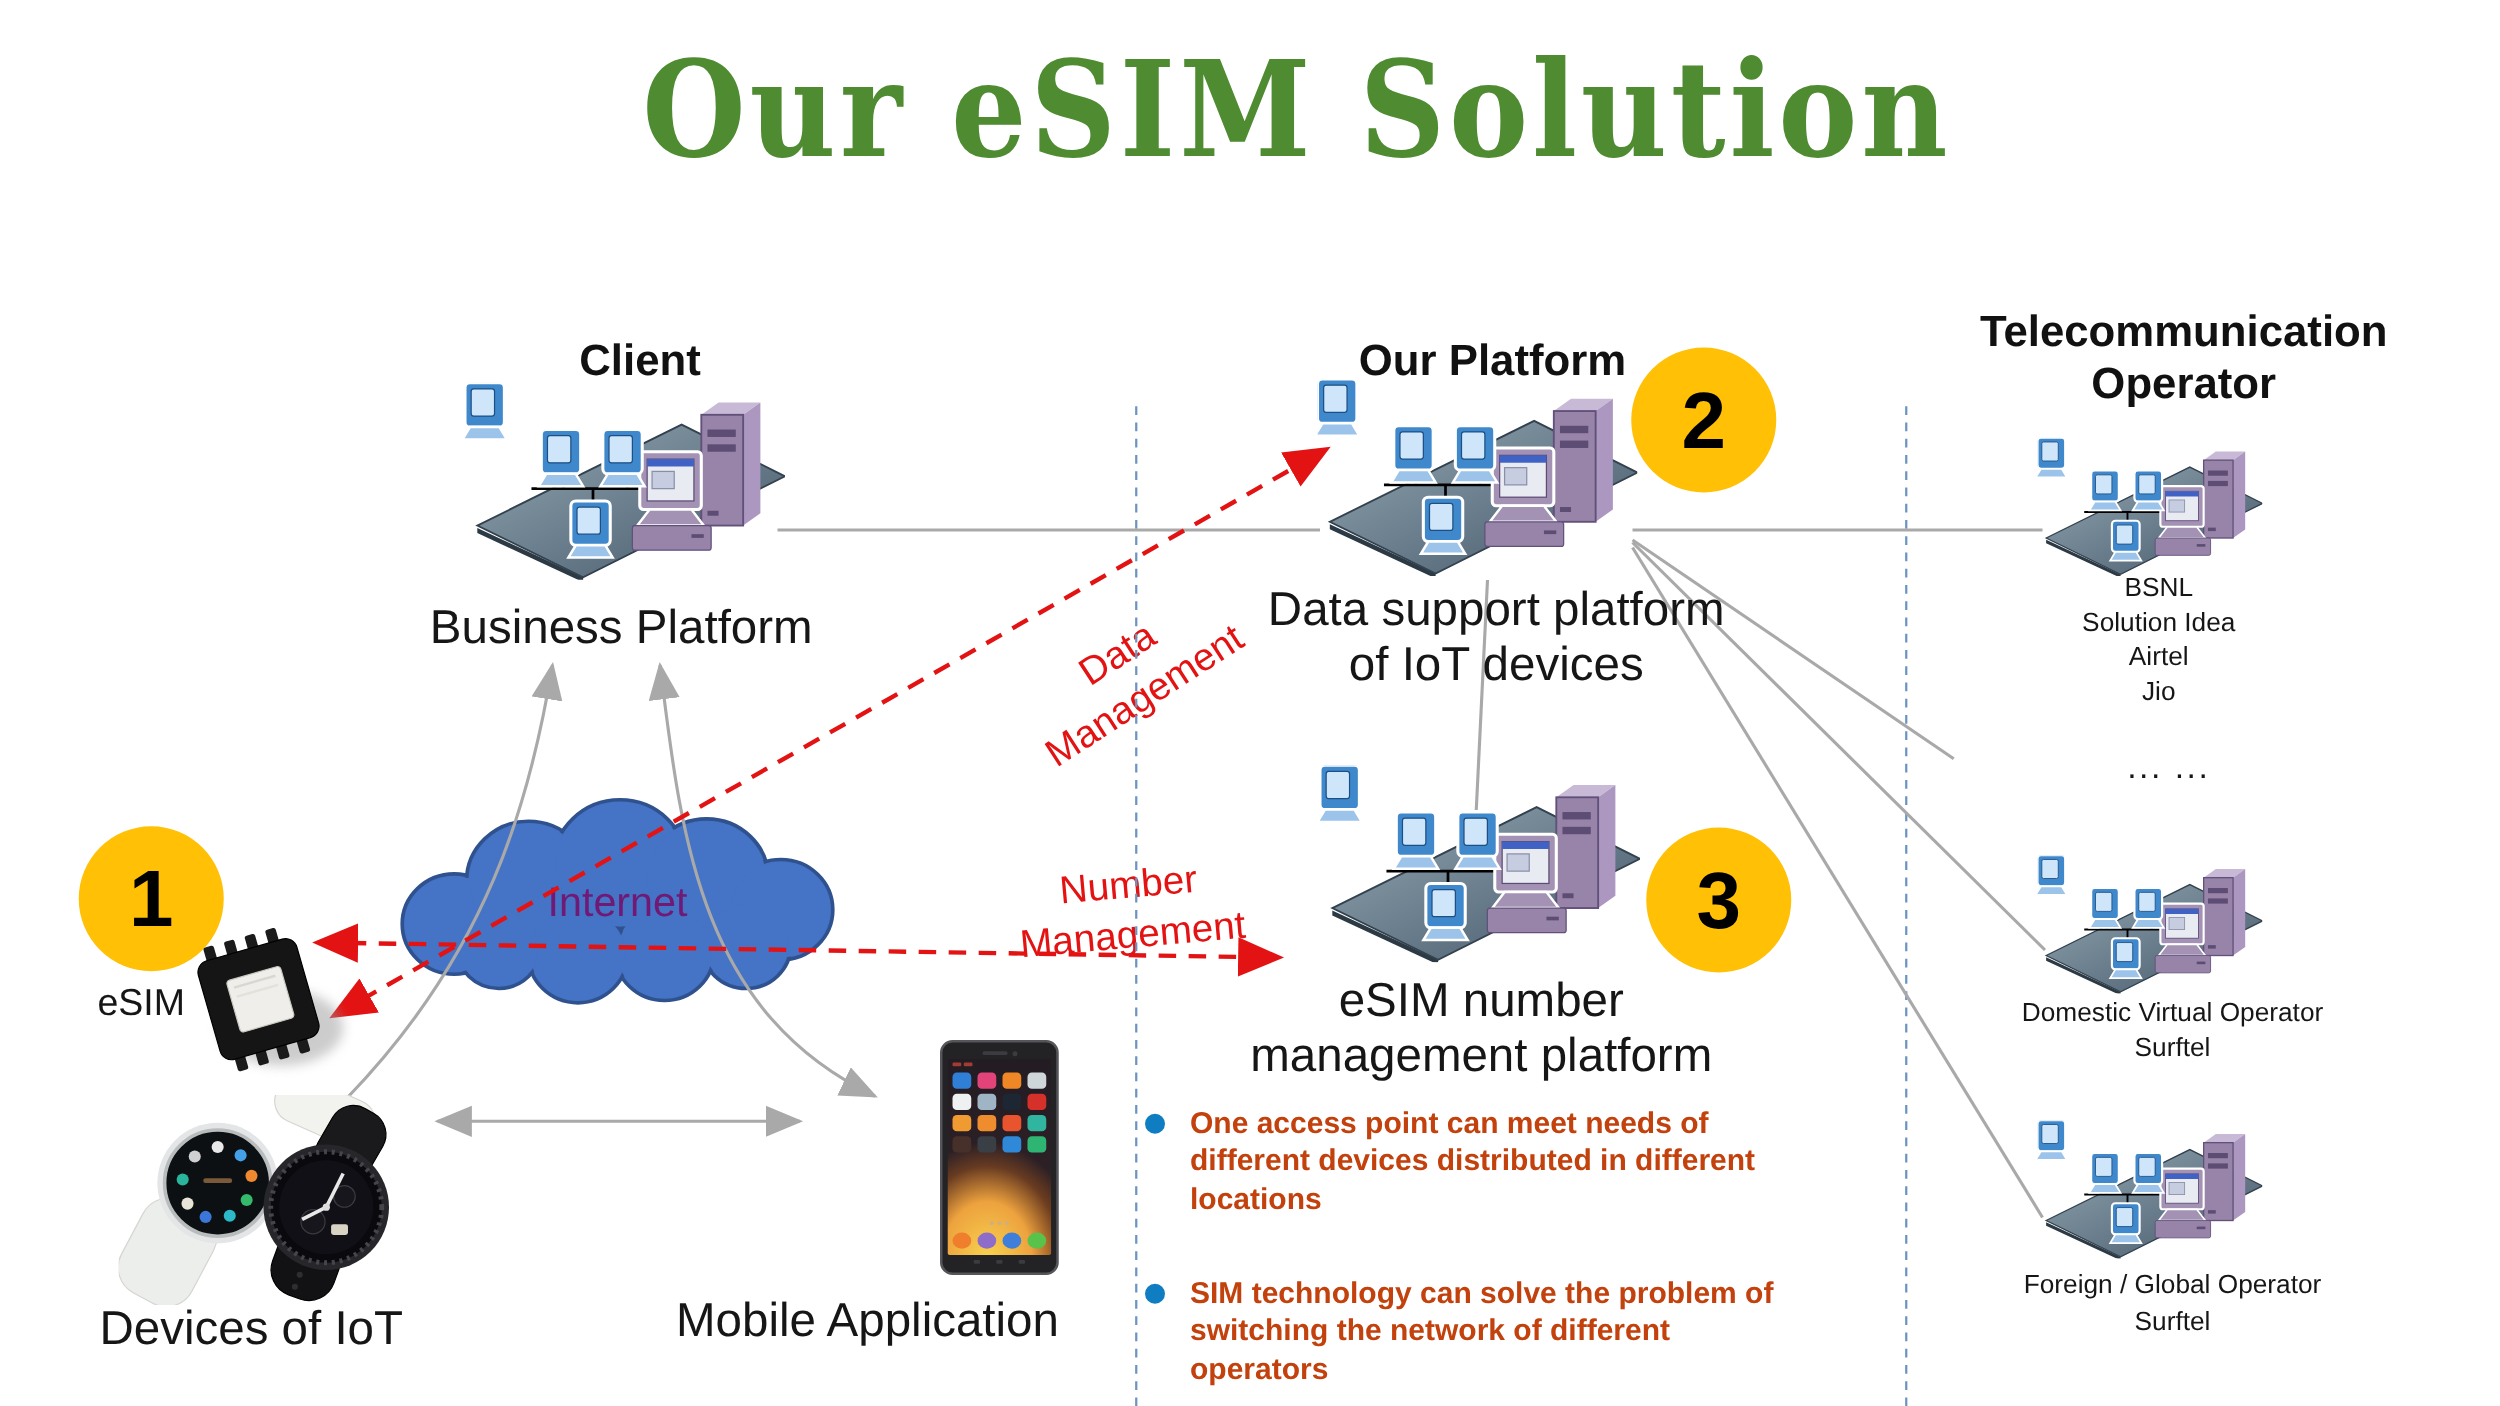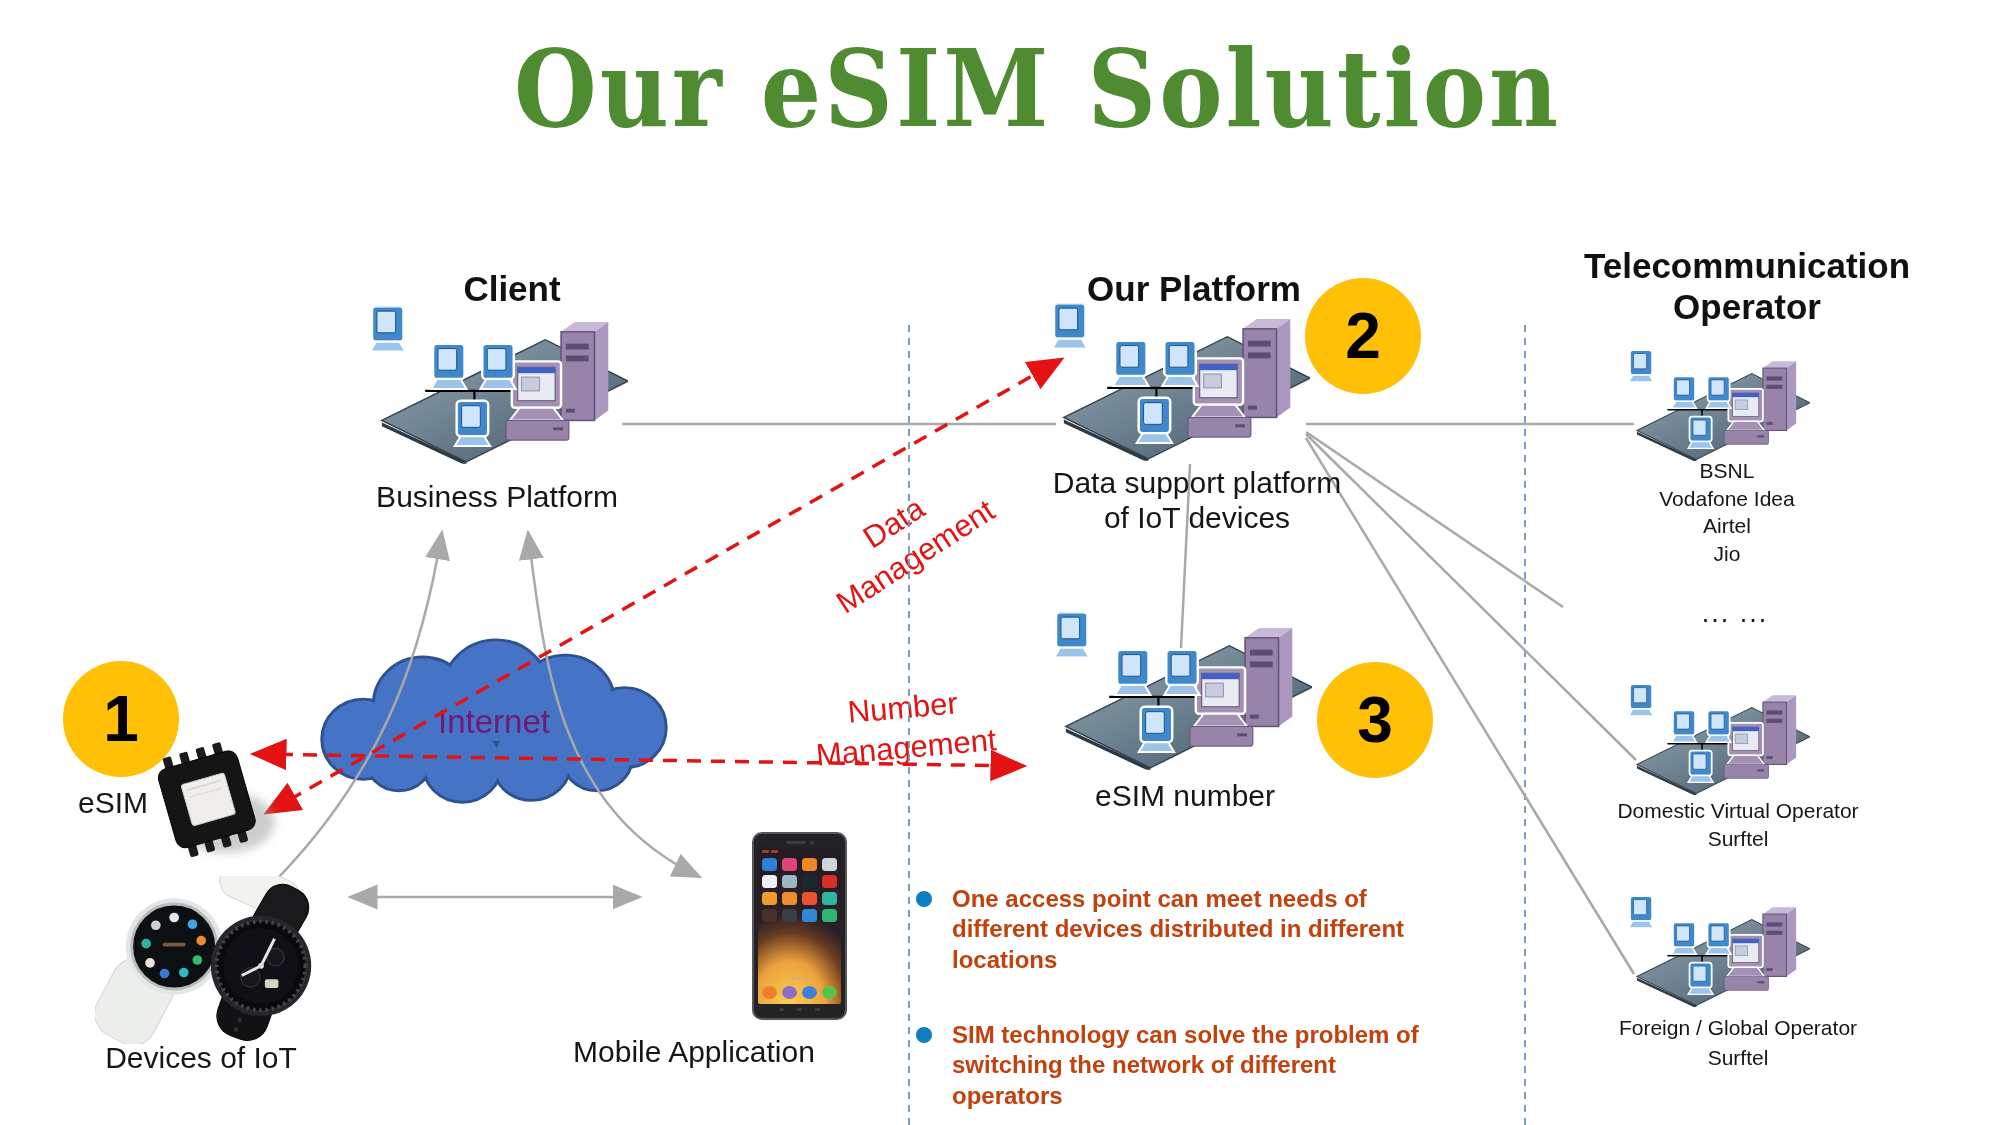--- a/index.html
+++ b/index.html
@@ -12,21 +12,21 @@
          color:#4e8b31;transform:scaleY(1.12);transform-origin:top center;white-space:nowrap;}
 
   
   .col-heading{position:absolute;transform:translateX(-50%);font-weight:700;font-size:35px;
                color:#111;text-align:center;line-height:1.18;white-space:nowrap;}
   #h-client{left:512px;top:268px;}
   #h-ourplatform{left:1194px;top:268px;text-align:right;}
   #h-telecom{left:1747px;top:245px;}
 
   
-  .caption{position:absolute;transform:translateX(-50%);text-align:center;font-size:30px;
+  .caption{position:absolute;transform:translateX(-50%);text-align:center;font-size:38px;
            color:#161616;line-height:1.16;white-space:nowrap;}
   #business-label{left:497px;top:480px;}
   #data-label{left:1197px;top:466px;}
   #esimplat-label{left:1185px;top:779px;}
   #esim-label{left:113px;top:786px;font-size:30px;}
   #iot-label{left:201px;top:1041px;}
   #mobile-label{left:694px;top:1035px;}
   .op-list{font-size:21px;line-height:27.5px;}
   #op-group1{left:1727px;top:457px;}
   #op-ellipsis{left:1735px;top:598px;font-size:27px;letter-spacing:2px;}
@@ -345,28 +345,29 @@
   <div class="badge" id="badge2">2</div>
   <div class="badge" id="badge3">3</div>
 
   <div class="caption z4" id="business-label">Business Platform</div>
   <div class="caption z4" id="data-label">
     <div>Data support platform</div>
     <div>of IoT devices</div>
   </div>
   <div class="caption z4" id="esimplat-label">
     <div>eSIM number</div>
+    <div>management platform</div>
   </div>
   <div class="caption z4" id="esim-label">eSIM</div>
   <div class="caption z4" id="iot-label">Devices of IoT</div>
   <div class="caption z4" id="mobile-label">Mobile Application</div>
 
   <div class="caption op-list z4" id="op-group1">
     <div>BSNL</div>
-    <div>Vodafone Idea</div>
+    <div>Solution Idea</div>
     <div>Airtel</div>
     <div>Jio</div>
   </div>
   <div class="caption z4" id="op-ellipsis">... ...</div>
   <div class="caption op-list z4" id="op-group2">
     <div>Domestic Virtual Operator</div>
     <div>Surftel</div>
   </div>
   <div class="caption op-list z4" id="op-group3">
     <div>Foreign / Global Operator</div>

